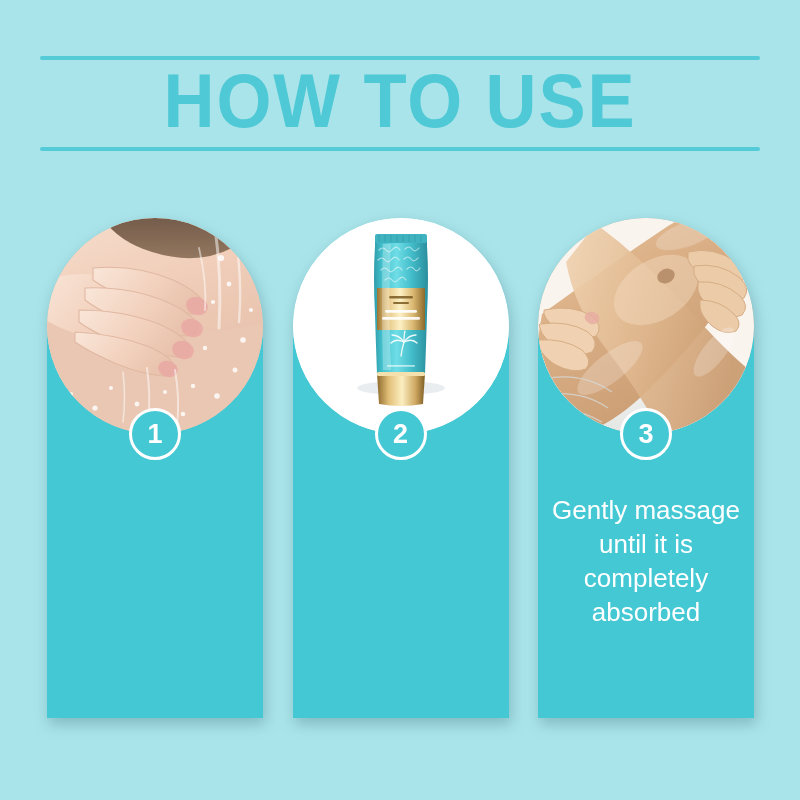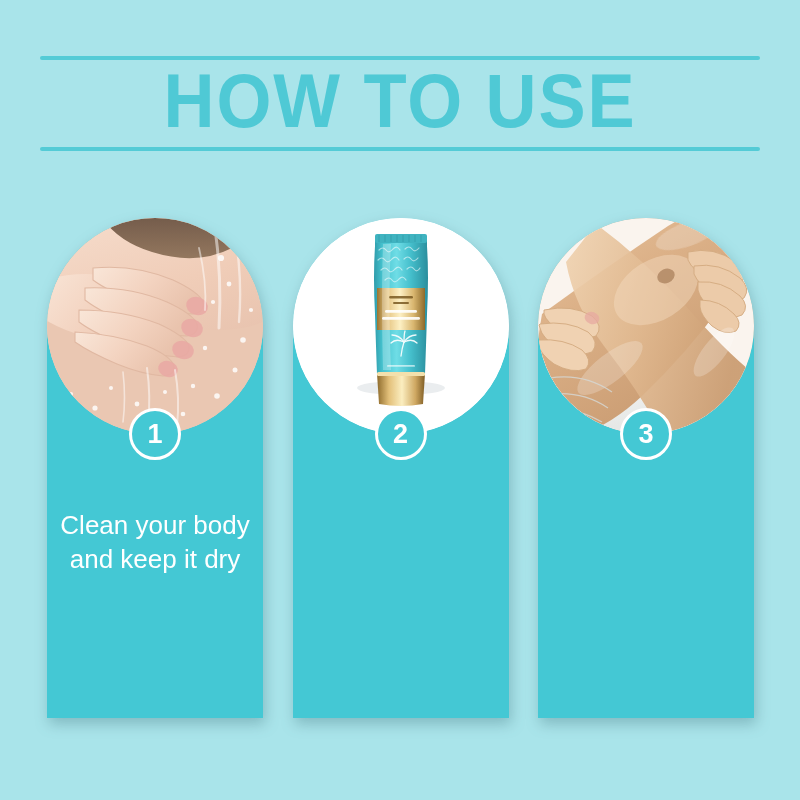--- a/index.html
+++ b/index.html
@@ -198,22 +198,20 @@
               <circle cx="48" cy="190" r="2.6"></circle>
             <circle cx="24" cy="176" r="2.1"></circle>
               <circle cx="204" cy="92" r="2.1"></circle>
             <circle cx="136" cy="196" r="2.3"></circle>
               <circle cx="196" cy="200" r="2"></circle>
           </g>
         </g>
       </svg>
     </div>
     <div class="badge">1</div>
-    <div class="card-caption lines-2">Clean your body
-and keep it dry</div>
   </div>
 
   <div class="card">
     <div class="card-circle white-bg">
       <svg class="circle-svg" viewBox="0 0 216 216">
         <defs>
           <clipPath id="c2">
               <circle cx="108" cy="108" r="108"></circle>
             </clipPath>
           <linearGradient id="tube" x1="0" y1="0" x2="1" y2="0">
@@ -357,15 +355,19 @@
 
           <g stroke="#d6d9d6" stroke-width="1.3" fill="none" opacity="0.8">
             <path d="M2,162 Q42,152 74,174"></path>
             <path d="M2,178 Q40,170 70,190"></path>
             <path d="M4,194 Q38,188 64,204"></path>
           </g>
         </g>
       </svg>
     </div>
     <div class="badge">3</div>
+    <div class="card-caption lines-4">Gently massage
+until it is
+completely
+absorbed</div>
   </div>
 
 </div>
 
 </body></html>

